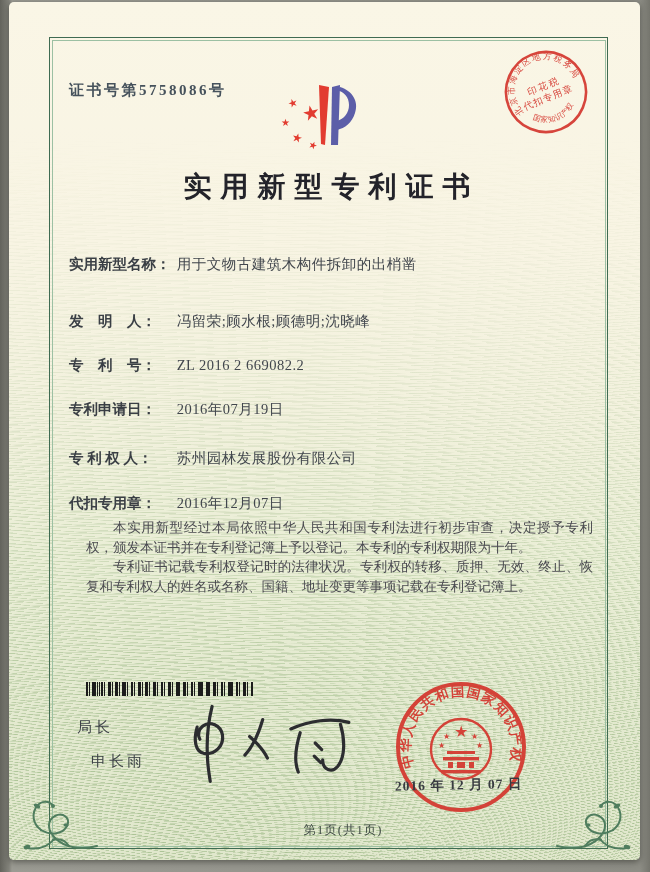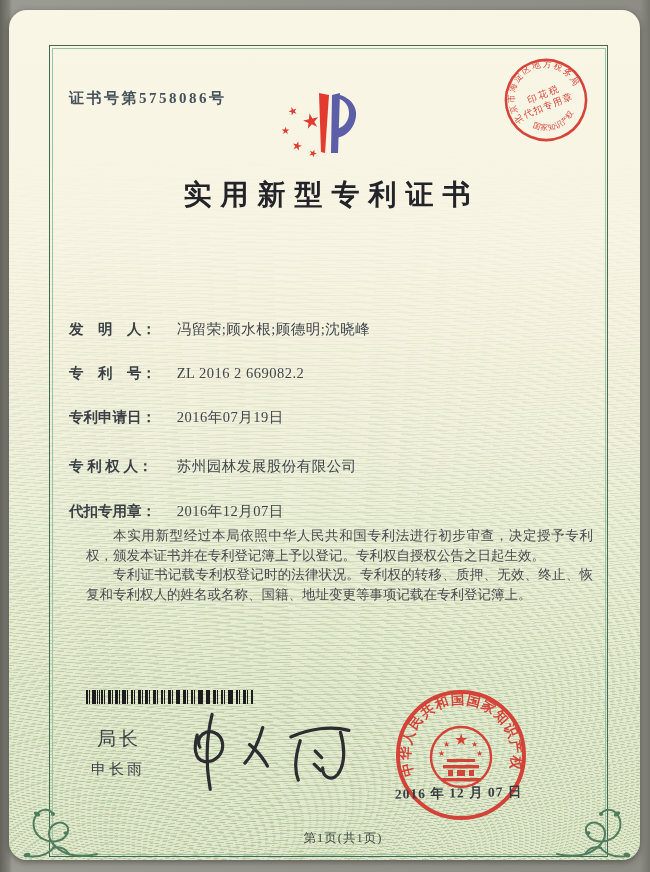--- a/index.html
+++ b/index.html
@@ -3,25 +3,24 @@
 <meta charset="utf-8">
 <style>
   html,body{margin:0;padding:0;}
   body{
     width:650px;height:872px;position:relative;overflow:hidden;
     background:linear-gradient(90deg,#63635c 0px,#83837b 9px,#9b9b93 12px,#8d8d85 640px,#75756d 650px);
     font-family:"Liberation Serif","DejaVu Serif",serif;
   }
   .paper{
     position:absolute;left:9px;top:2px;right:10px;bottom:12px;
-    border-radius:18px;
+    border-radius:5px;
     background:linear-gradient(180deg,#faf6e6 0%,#f8f4e3 28%,#f2f1dd 48%,#eaeed6 64%,#e4ead0 80%,#e0e7cc 100%);
     box-shadow:0 2px 6px rgba(40,40,35,.55);
     overflow:hidden;
-    margin-top:8px;
   }
   .waves{
     position:absolute;inset:0;pointer-events:none;
     background:
       repeating-radial-gradient(1200px 280px at 50% 112%, rgba(150,180,128,.55) 0 1px, rgba(0,0,0,0) 1.6px 6px),
       repeating-radial-gradient(1000px 250px at 16% 106%, rgba(150,180,128,.35) 0 1px, rgba(0,0,0,0) 1.6px 7px);
     -webkit-mask-image:linear-gradient(180deg,rgba(0,0,0,0) 0%,rgba(0,0,0,0) 16%,rgba(0,0,0,.2) 38%,rgba(0,0,0,.5) 60%,rgba(0,0,0,.8) 78%,#000 94%);
     mask-image:linear-gradient(180deg,rgba(0,0,0,0) 0%,rgba(0,0,0,0) 16%,rgba(0,0,0,.2) 38%,rgba(0,0,0,.5) 60%,rgba(0,0,0,.8) 78%,#000 94%);
   }
   .frame{
@@ -52,21 +51,21 @@
     position:absolute;left:77px;top:516px;width:507px;
     font-size:13.5px;line-height:19.5px;color:#4a4a50;text-align:justify;
   }
   .body-text p{margin:0;text-indent:2em;}
   .barcode{
     position:absolute;left:77px;top:680px;width:167px;height:14px;
     background:
       repeating-linear-gradient(90deg,#1c1c1c 0 2px,rgba(0,0,0,0) 2px 3px,#1c1c1c 3px 4px,rgba(0,0,0,0) 4px 7px,#1c1c1c 7px 10px,rgba(0,0,0,0) 10px 11px,#1c1c1c 11px 12px,rgba(0,0,0,0) 12px 15px),
       repeating-linear-gradient(90deg,#1c1c1c 0 1px,rgba(0,0,0,0) 1px 6px,#1c1c1c 6px 8px,rgba(0,0,0,0) 8px 13px,#1c1c1c 13px 14px,rgba(0,0,0,0) 14px 23px);
   }
-  .signer-title{position:absolute;left:88px;top:716px;font-size:19px;letter-spacing:3px;color:#3c4146;}
+  .signer-title{position:absolute;left:68px;top:716px;font-size:15px;letter-spacing:3px;color:#3c4146;}
   .signer-name{position:absolute;left:82px;top:750px;font-size:15px;letter-spacing:3px;color:#3c4146;}
   .signature{position:absolute;left:175px;top:696px;width:178px;height:90px;}
   .office-seal{position:absolute;left:382px;top:675px;width:140px;height:140px;opacity:.93;}
   .seal-date{
     position:absolute;left:386px;top:774px;width:160px;
     font-size:13.5px;letter-spacing:1px;color:#383b41;transform:rotate(-1.2deg);font-weight:600;
   }
   .footer{
     position:absolute;left:16px;top:820px;width:636px;text-align:center;
     font-size:12.5px;letter-spacing:1px;color:#3f4a44;
@@ -138,20 +137,24 @@
     </text>
     <text class="seal-text" font-size="7.6" letter-spacing="0.5">
       <textPath href="#arcBottom" startOffset="1">国家知识产权局</textPath>
     </text>
     <text class="seal-text" x="50" y="47" font-size="9.5" text-anchor="middle" letter-spacing="2">印花税</text>
     <text class="seal-text" x="50" y="59" font-size="9.5" text-anchor="middle" letter-spacing="1">代扣专用章</text>
   </svg>
 
   <div class="title">实用新型专利证书</div>
 
+  <div class="field f-r0">
+    <span class="f-label">实用新型名称：</span>
+    <span class="f-value">用于文物古建筑木构件拆卸的出梢凿</span>
+  </div>
   <div class="field f-r1">
     <span class="f-label">发　明　人：</span>
     <span class="f-value">冯留荣;顾水根;顾德明;沈晓峰</span>
   </div>
   <div class="field f-r2">
     <span class="f-label">专　利　号：</span>
     <span class="f-value">ZL 2016 2 669082.2</span>
   </div>
   <div class="field f-r3">
     <span class="f-label">专利申请日：</span>
@@ -160,21 +163,21 @@
   <div class="field f-r4">
     <span class="f-label">专 利 权 人：</span>
     <span class="f-value">苏州园林发展股份有限公司</span>
   </div>
   <div class="field f-r5">
     <span class="f-label">代扣专用章：</span>
     <span class="f-value">2016年12月07日</span>
   </div>
 
   <div class="body-text">
-    <p>本实用新型经过本局依照中华人民共和国专利法进行初步审查，决定授予专利权，颁发本证书并在专利登记簿上予以登记。专利权自授权公告之日起生效。</p>
+    <p>本实用新型经过本局依照中华人民共和国专利法进行初步审查，决定授予专利权，颁发本证书并在专利登记簿上予以登记。本专利的专利权期限为十年。</p>
     <p>专利证书记载专利权登记时的法律状况。专利权的转移、质押、无效、终止、恢复和专利权人的姓名或名称、国籍、地址变更等事项记载在专利登记簿上。</p>
   </div>
 
   <div class="barcode"></div>
 
   <div class="signer-title">局长</div>
   <div class="signer-name">申长雨</div>
 
   <svg class="signature" viewBox="0 0 190 90">
     <g fill="none" stroke="#2c2d30" stroke-width="3.4" stroke-linecap="round" stroke-linejoin="round">

